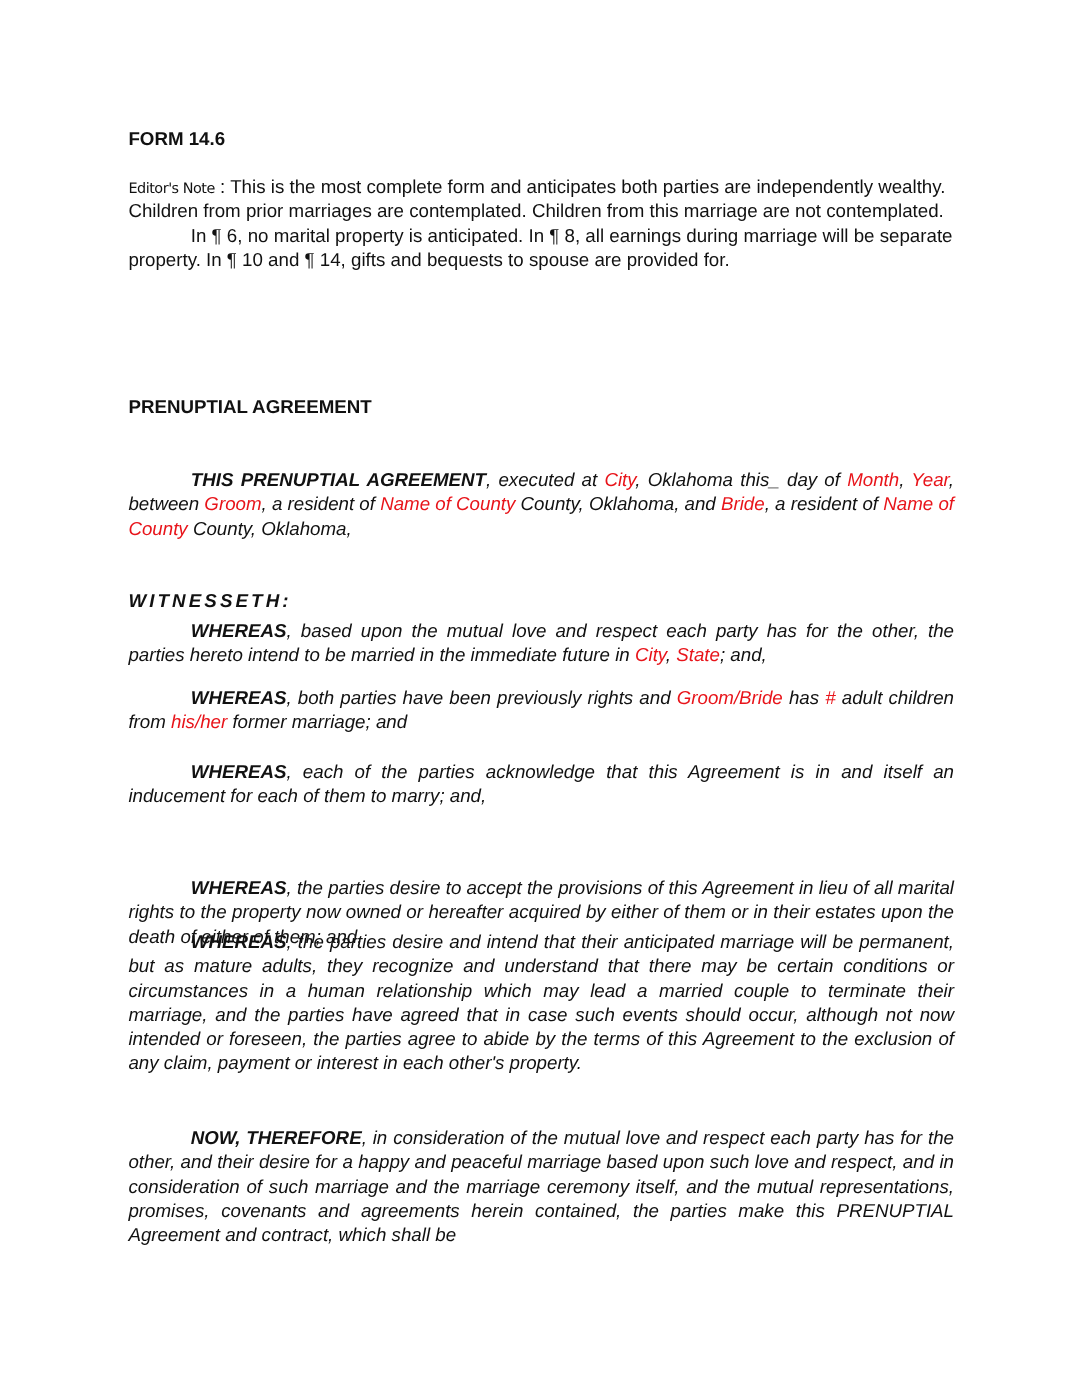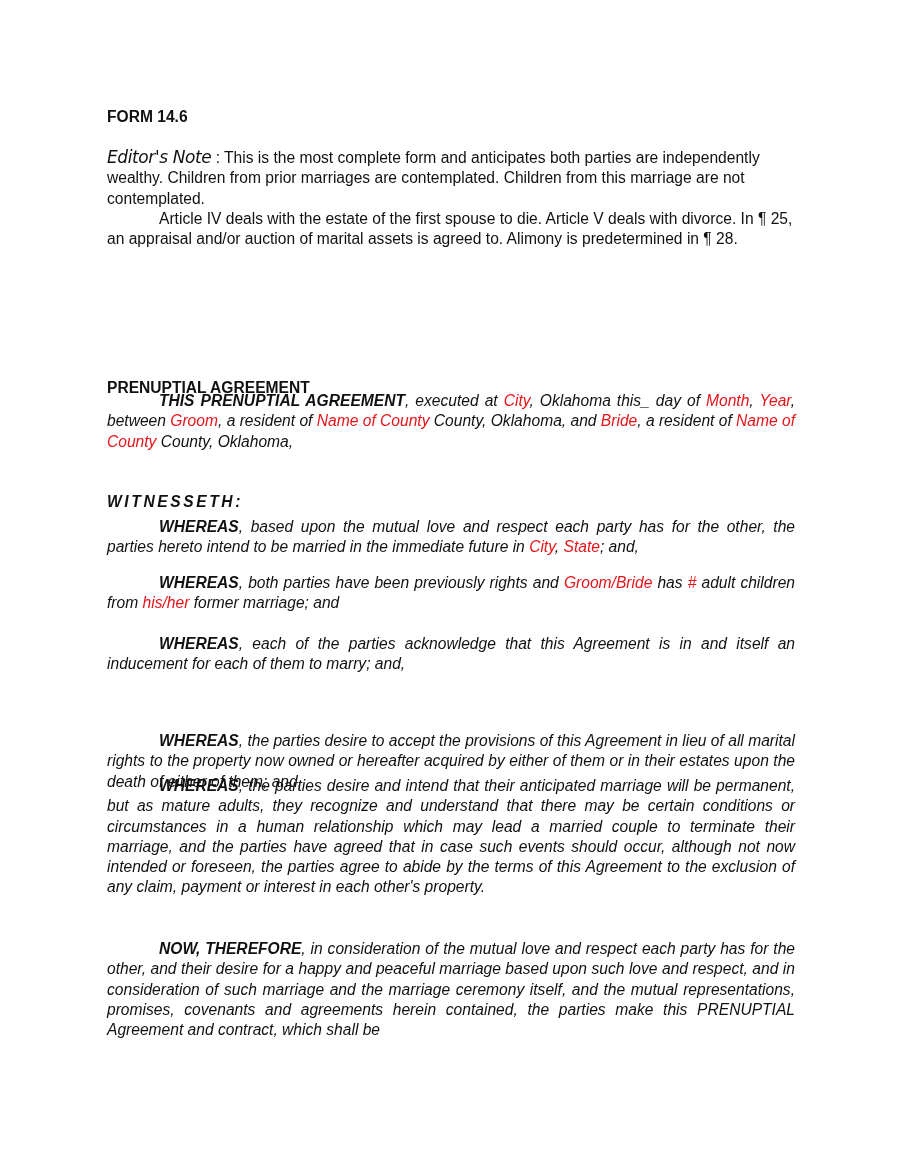--- a/index.html
+++ b/index.html
@@ -4,41 +4,41 @@
 <style>
   html, body { margin: 0; padding: 0; background: #ffffff; }
   body { width: 900px; height: 1165px; position: relative; overflow: hidden; }
   .page {
     position: absolute; left: 107px; top: 0; width: 688px;
     font-family: "Liberation Sans", sans-serif; font-size: 15.6px; color: #111;
     line-height: 20.3px;
   }
   .title { position: absolute; left: 0; width: 688px; text-align: left; font-weight: bold; }
   .form-title { top: 107px; }
-  .agree-title { top: 330px; margin-top: 48px; }
+  .agree-title { top: 330px; }
   .note { position: absolute; top: 147px; left: 0; width: 688px; }
   .note p { margin: 0; }
   .indent { text-indent: 52px; }
-  .note-label { font-family: "DejaVu Sans", sans-serif; font-size: 17px; letter-spacing: -0.4px; font-style: italic; }
+  .note-label { font-family: "DejaVu Sans", sans-serif; font-size: 12px; letter-spacing: -0.4px; }
   .para { position: absolute; left: 0; width: 688px; text-align: justify; text-align-last: left; margin: 0; font-style: italic; }
   .para.ind { text-indent: 52px; }
   .red { color: #e8141a; }
   b { font-weight: bold; }
   .witness { letter-spacing: 2.6px; font-weight: bold; }
 </style>
 </head>
 <body>
 
 <div class="page">
 
   <div class="title form-title">FORM 14.6</div>
 
   <div class="note">
     <p><span class="note-label">Editor's Note</span><span style="white-space:pre"> : </span><span>This is the most complete form and anticipates both parties are independently wealthy. Children from prior marriages are contemplated. Children from this marriage are not contemplated.</span></p>
-    <p class="indent">Article IV deals with the estate of the first spouse to die. Article V deals with divorce. In ¶ 25, an appraisal and/or auction of marital assets is agreed to. Alimony is predetermined in ¶ 28.</p>
+    <p class="indent">In ¶ 6, no marital property is anticipated. In ¶ 8, all earnings during marriage will be separate property. In ¶ 10 and ¶ 14, gifts and bequests to spouse are provided for.</p>
   </div>
 
   <div class="title agree-title">PRENUPTIAL AGREEMENT</div>
 
   <p class="para ind" style="top:391px"><b>THIS PRENUPTIAL AGREEMENT</b><span>, executed at </span><span class="red">City</span><span>, Oklahoma this_ day of </span><span class="red">Month</span><span>, </span><span class="red">Year</span><span>, between </span><span class="red">Groom</span><span>, a resident of </span><span class="red">Name of County</span><span> County, Oklahoma, and </span><span class="red">Bride</span><span>, a resident of </span><span class="red">Name of County</span><span> County, Oklahoma,</span></p>
 
   <p class="para witness" style="top:492px">WITNESSETH:</p>
 
   <p class="para ind" style="top:517px"><b>WHEREAS</b><span>, based upon the mutual love and respect each party has for the other, the parties hereto intend to be married in the immediate future in </span><span class="red">City</span><span>, </span><span class="red">State</span><span>; and,</span></p>
 

